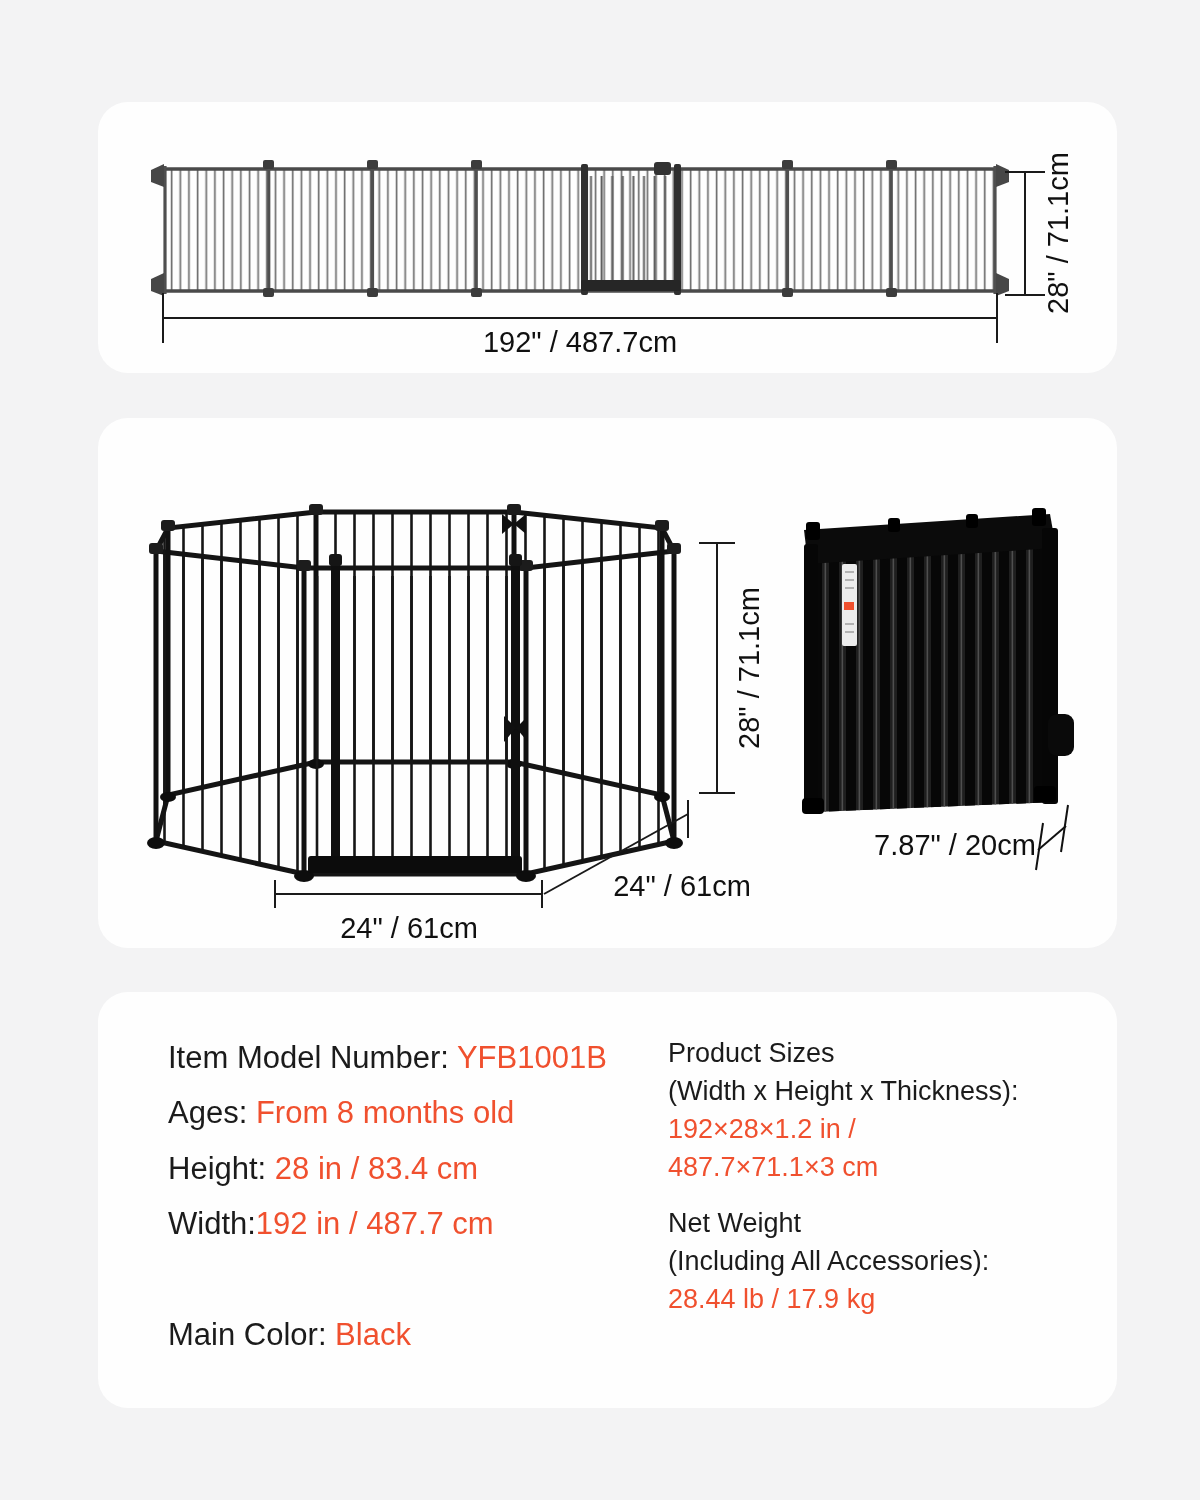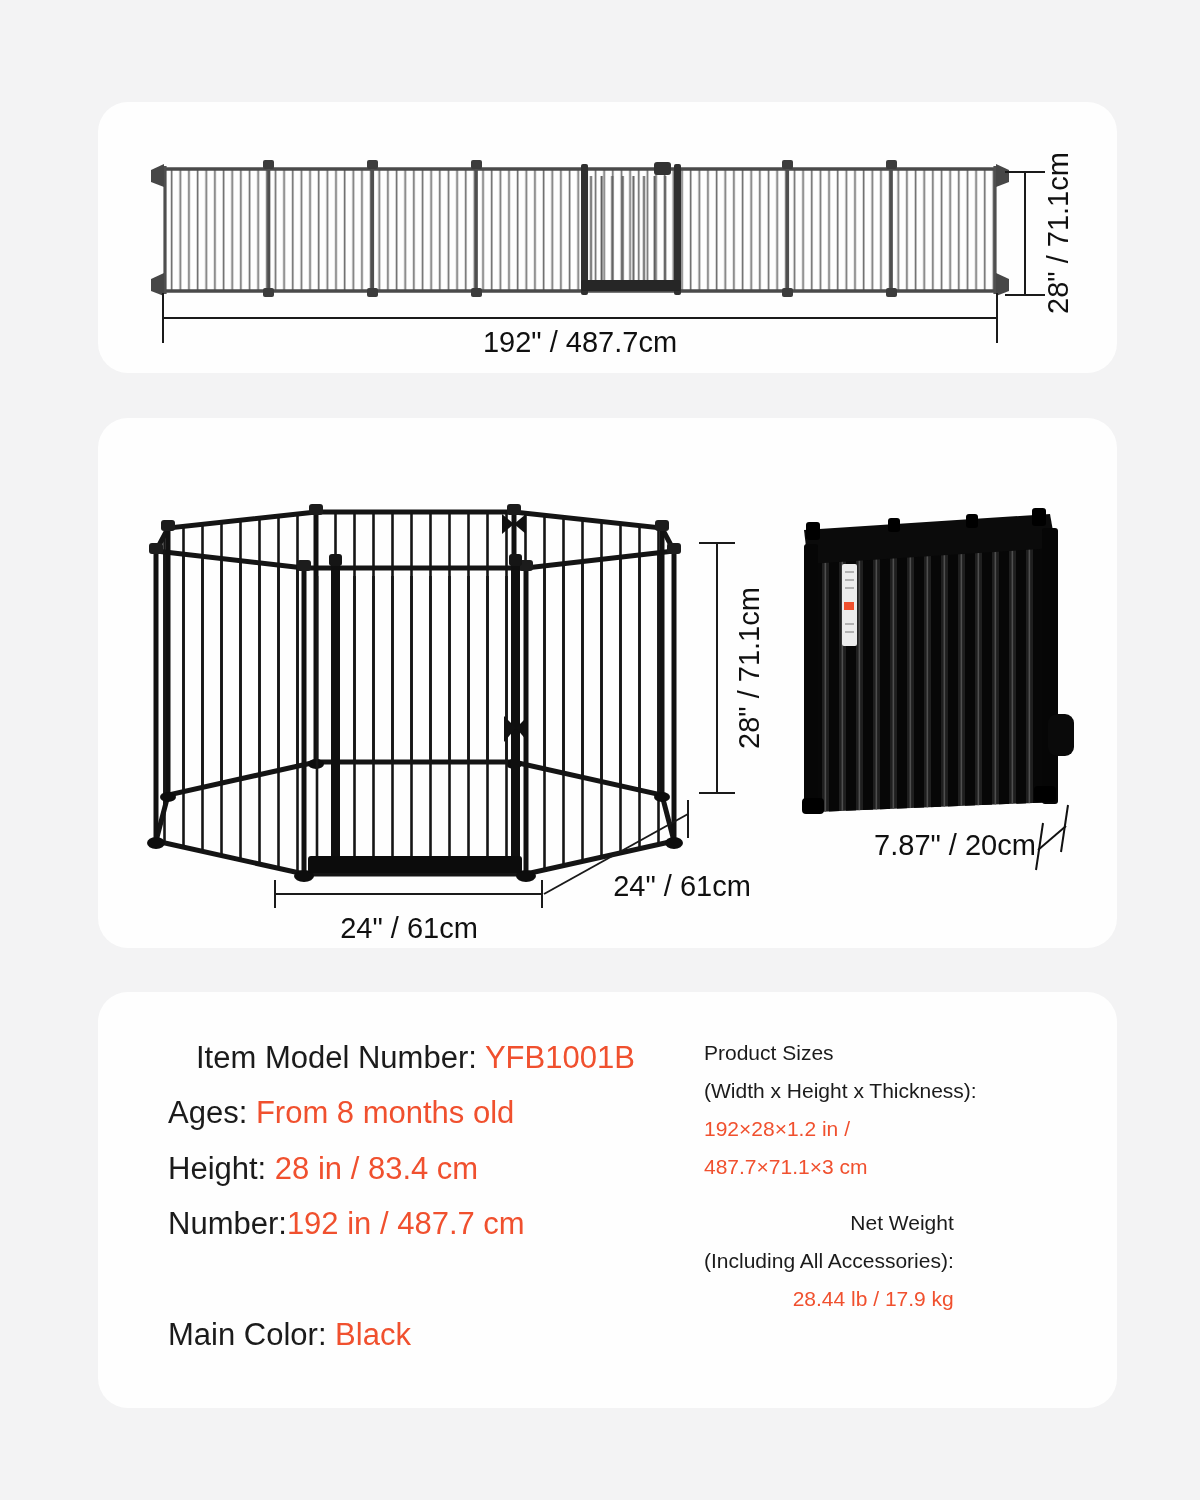--- a/index.html
+++ b/index.html
@@ -18,21 +18,21 @@
   #card-pen{top:418px;height:530px;}
   #card-specs{top:992px;height:416px;}
   .card svg{position:absolute;left:0;top:0;display:block;}
   .dim-label{
     font-size:29px;fill:#101010;letter-spacing:0px;
   }
   
   .spec-row{position:absolute;font-size:31px;white-space:nowrap;line-height:36px;}
   .spec-label{color:#1b1b1b;}
   .spec-value{color:#f0502e;}
-  .spec-block{position:absolute;font-size:21px;line-height:38px;white-space:nowrap;margin-left:36px;}
+  .spec-block{position:absolute;font-size:27px;line-height:38px;white-space:nowrap;}
   .spec-block div{height:38px;}
 </style>
 </head>
 <body>
 
 <div class="card" id="card-flat">
   <svg width="1019" height="271" viewBox="0 0 1019 271">
     <defs>
       <pattern id="fb" width="8.65" height="10" patternUnits="userSpaceOnUse">
         <rect x="3.6" y="0" width="1.7" height="10" fill="#6f6f6f"></rect>
@@ -240,41 +240,41 @@
       <line x1="945" y1="405" x2="938" y2="452"></line>
       <line x1="970" y1="387" x2="963" y2="434"></line>
       <line x1="940" y1="432" x2="968" y2="408"></line>
     </g>
     <text class="dim-label" x="857" y="437" text-anchor="middle">7.87" / 20cm</text>
   </svg>
 </div>
 
 <div class="card" id="card-specs">
 
-  <div class="spec-row" style="left:70px;top:48px;margin-left:28px;">
+  <div class="spec-row" style="left:70px;top:48px;">
     <span class="spec-label">Item Model Number: </span><span class="spec-value">YFB1001B</span>
   </div>
   <div class="spec-row" style="left:70px;top:103px;text-align:center;">
     <span class="spec-label">Ages: </span><span class="spec-value">From 8 months old</span>
   </div>
   <div class="spec-row" style="left:70px;top:159px;">
     <span class="spec-label">Height: </span><span class="spec-value">28 in / 83.4 cm</span>
   </div>
   <div class="spec-row" style="left:70px;top:214px;">
-    <span class="spec-label">Number:</span><span class="spec-value">192 in / 487.7 cm</span>
+    <span class="spec-label">Width:</span><span class="spec-value">192 in / 487.7 cm</span>
   </div>
   <div class="spec-row" style="left:70px;top:325px;">
     <span class="spec-label">Main Color: </span><span class="spec-value">Black</span>
   </div>
 
   <div class="spec-block" style="left:570px;top:42px;">
     <div class="spec-label">Product Sizes</div>
     <div class="spec-label">(Width x Height x Thickness):</div>
     <div class="spec-value">192×28×1.2 in /</div>
     <div class="spec-value">487.7×71.1×3 cm</div>
   </div>
 
-  <div class="spec-block" style="left:570px;top:212px;text-align:right;">
+  <div class="spec-block" style="left:570px;top:212px;">
     <div class="spec-label">Net Weight</div>
     <div class="spec-label">(Including All Accessories):</div>
     <div class="spec-value">28.44 lb / 17.9 kg</div>
   </div>
 </div>
 
 </body></html>

